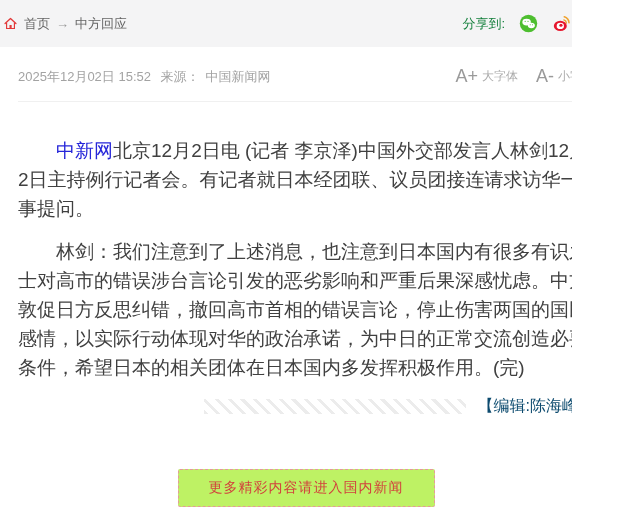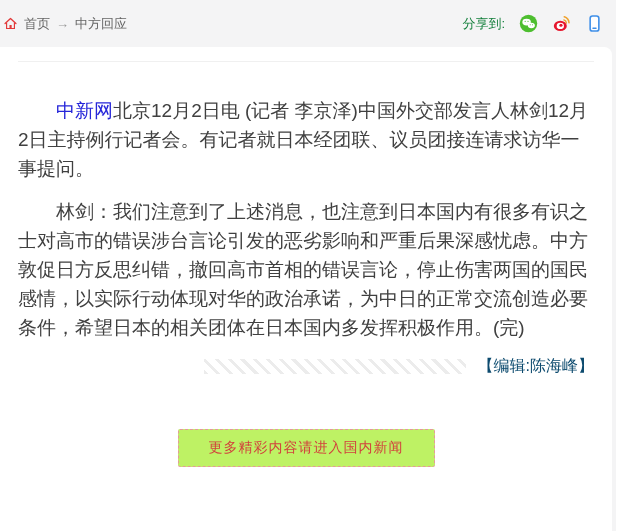--- a/index.html
+++ b/index.html
@@ -1,17 +1,17 @@
 <!DOCTYPE html>
 <html><head>
 <meta charset="utf-8">
 <style>
   html,body{margin:0;padding:0;}
   body{font-family:"Liberation Sans","DejaVu Sans",sans-serif;}
-  #screen{position:relative;width:572px;height:531px;background:#f4f4f5;overflow:hidden;padding-left:44px;}
+  #screen{position:relative;width:572px;height:531px;background:#f4f4f5;overflow:hidden;}
 
   
   .topbar{position:absolute;top:0;left:0;width:612px;height:47px;
           display:flex;align-items:center;justify-content:space-between;
           box-sizing:border-box;padding:0 4px 0 3px;}
   .crumbs{display:flex;align-items:center;gap:6px;font-size:13px;color:#666;}
   .crumbs a{color:#666;text-decoration:none;cursor:pointer;}
   .crumb-sep{color:#999;}
   .home-ico{width:15px;height:15px;display:inline-block;}
   .shares{display:flex;align-items:center;gap:14px;padding-right:4px;}
@@ -105,20 +105,36 @@
         <svg viewBox="0 0 24 24" width="19" height="19">
           <rect x="6.5" y="2.5" width="11" height="19" rx="3" fill="#ffffff" stroke="#3f8fe8" stroke-width="2"></rect>
           <line x1="10" y1="18" x2="14" y2="18" stroke="#3f8fe8" stroke-width="1.6" stroke-linecap="round"></line>
         </svg>
       </span>
     </div>
   </div>
 
   <div class="card">
 
+    <div class="meta">
+      <div class="meta-left">
+        <span>2025年12月02日 15:52</span>
+        <span>来源：</span><span>中国新闻网</span>
+      </div>
+      <div class="fontctl">
+        <span class="fbtn">
+          <span class="sym">A+</span>
+          <span class="lbl">大字体</span>
+        </span>
+        <span class="fbtn">
+          <span class="sym">A-</span>
+          <span class="lbl">小字体</span>
+        </span>
+      </div>
+    </div>
 
     <div class="divider"></div>
 
     <div class="body-text">
       <p><a>中新网</a><span>北京12月2日电 (记者 李京泽)中国外交部发言人林剑12月2日主持例行记者会。有记者就日本经团联、议员团接连请求访华一事提问。</span></p>
       <p><span>林剑：我们注意到了上述消息，也注意到日本国内有很多有识之士对高市的错误涉台言论引发的恶劣影响和严重后果深感忧虑。中方敦促日方反思纠错，撤回高市首相的错误言论，停止伤害两国的国民感情，以实际行动体现对华的政治承诺，为中日的正常交流创造必要条件，希望日本的相关团体在日本国内多发挥积极作用。(完)</span></p>
     </div>
 
     <div class="editor-row">
       <div class="stripes"></div>

